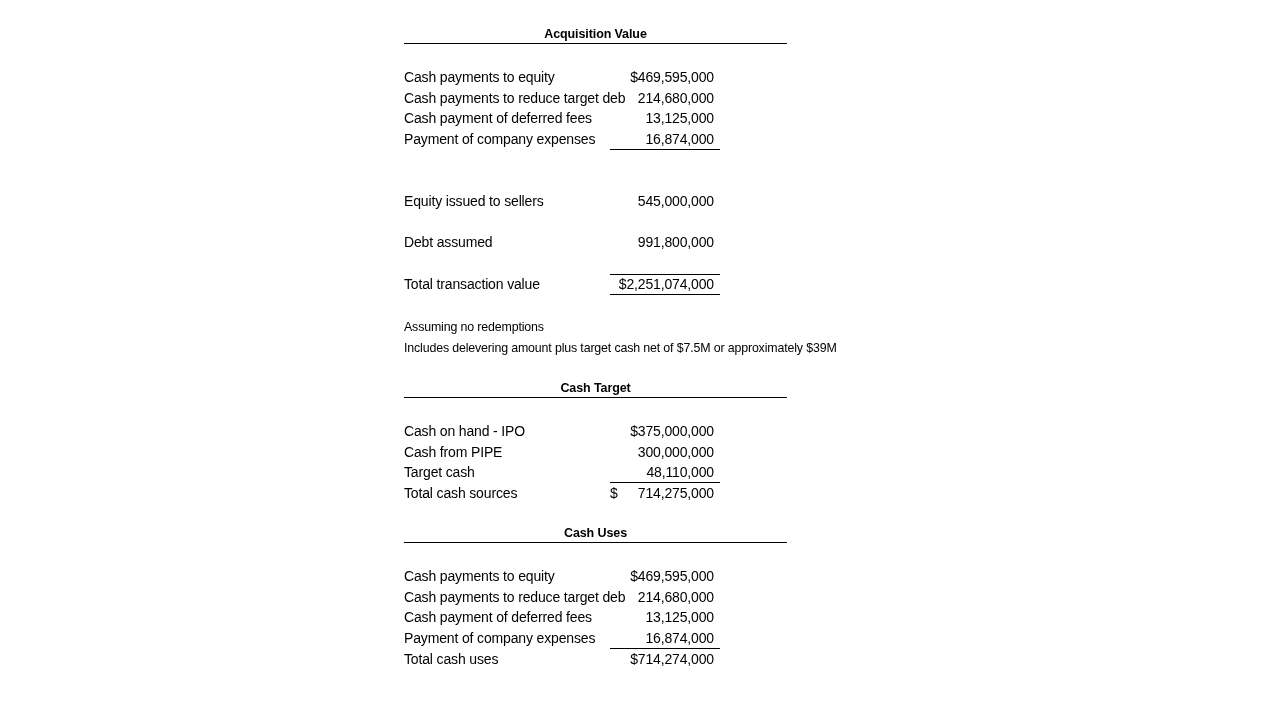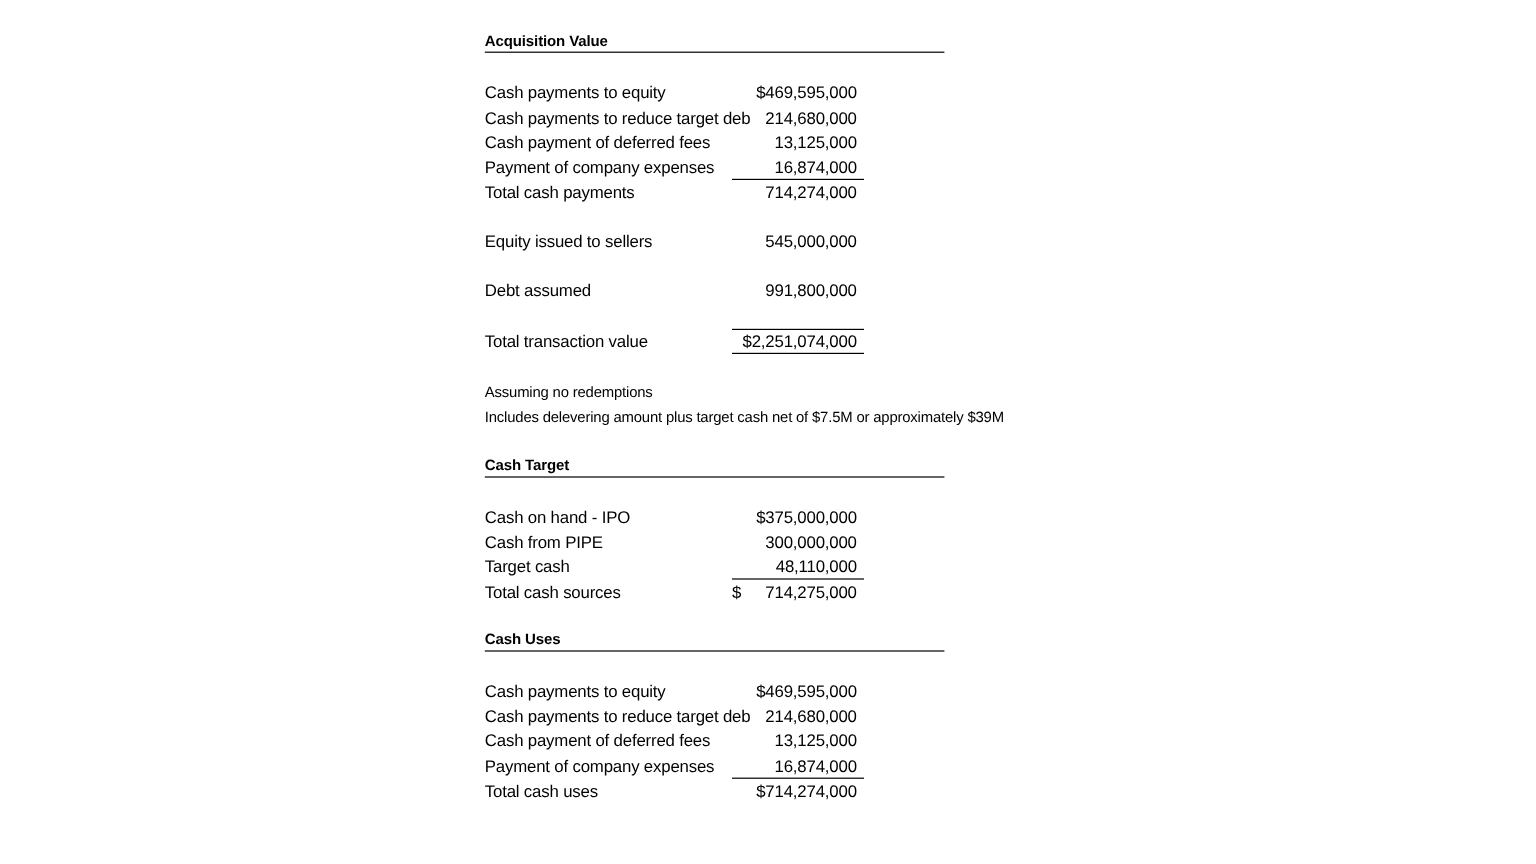--- a/index.html
+++ b/index.html
@@ -30,20 +30,21 @@
     position: absolute;
     left: 0;
     width: 383px;
     box-sizing: border-box;
     border-bottom: 1.6px solid #000;
     font-size: 12.5px;
     font-weight: bold;
     letter-spacing: -0.1px;
     padding-bottom: 2px;
     white-space: nowrap;
+    text-align: center;
   }
 
   
   .row {
     position: absolute;
     left: 0;
     width: 470px;
     height: 20px;
     font-size: 14px;
     letter-spacing: -0.15px;
@@ -108,24 +109,20 @@
     <span class="amount">214,680,000</span>
   </div>
   <div class="row" style="top:108px;">
     <span class="label">Cash payment of deferred fees</span>
     <span class="amount">13,125,000</span>
   </div>
   <div class="row rule-below" style="top:128.5px;">
     <span class="label">Payment of company expenses</span>
     <span class="amount">16,874,000</span>
   </div>
-  <div class="row" style="top:149.5px;">
-    <span class="label">Total cash payments</span>
-    <span class="amount">714,274,000</span>
-  </div>
 
   <div class="row" style="top:191px;">
     <span class="label">Equity issued to sellers</span>
     <span class="amount">545,000,000</span>
   </div>
 
   <div class="row" style="top:232px;">
     <span class="label">Debt assumed</span>
     <span class="amount">991,800,000</span>
   </div>

